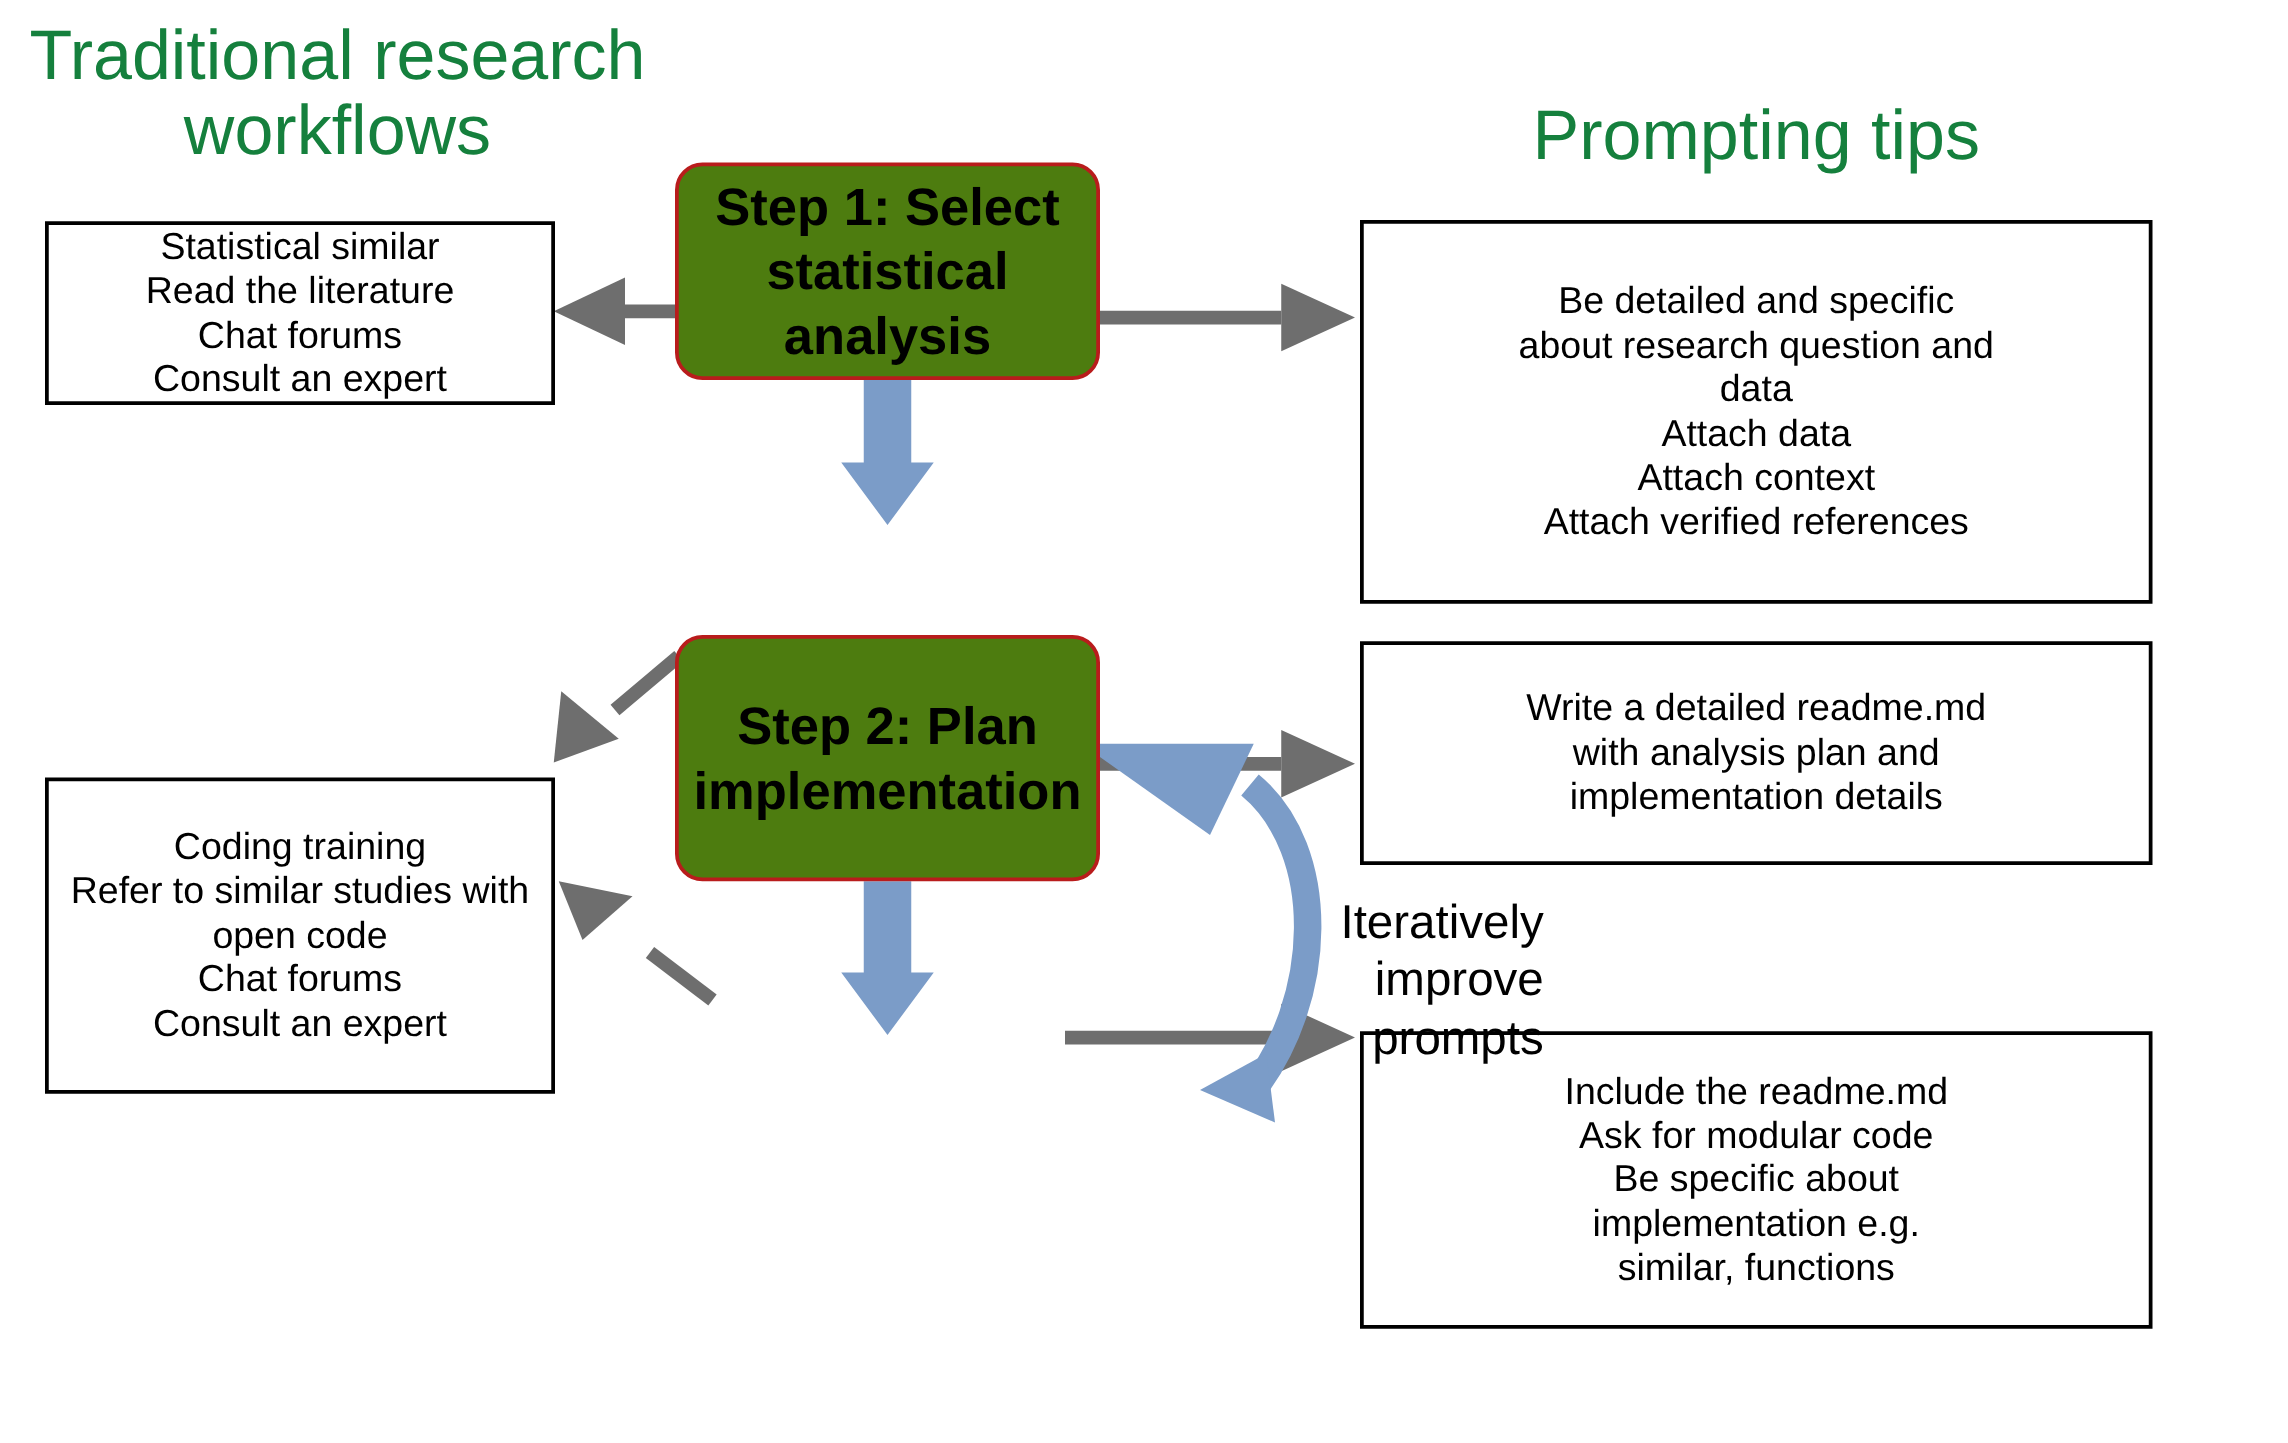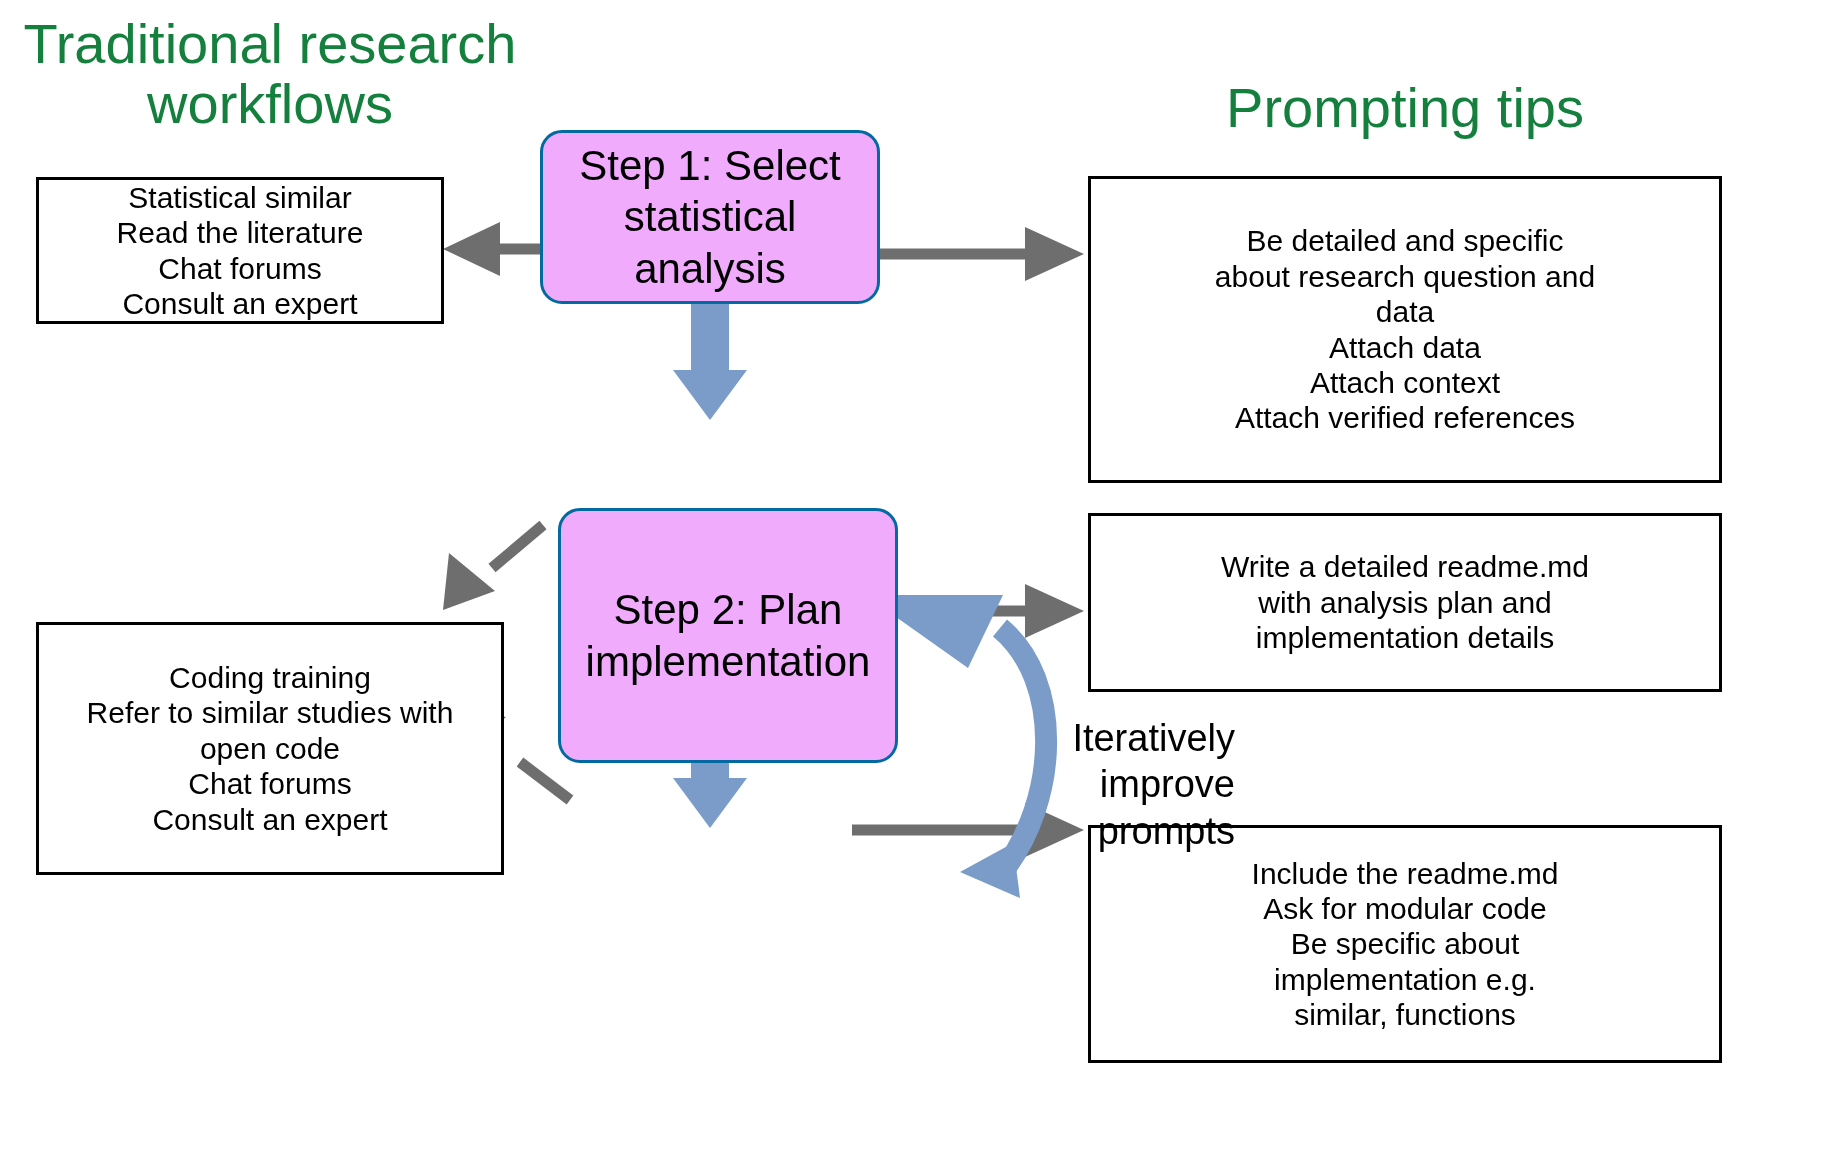--- a/index.html
+++ b/index.html
@@ -55,27 +55,28 @@
   }
   .plain-box .box-text {
     font-size: 30px;
     line-height: 1.18;
     text-align: center;
     white-space: pre-line;
     padding: 0 8px;
   }
   .step-box {
     position: absolute;
-    border: 3px solid #0369a1;
+    border: 3px solid #b91c1c;
     border-radius: 22px;
-    background: #f0abfc;
+    background: #4d7c0f;
     box-sizing: border-box;
     display: flex;
     align-items: center;
     justify-content: center;
+    font-weight: bold;
   }
   .step-box .box-text {
     font-size: 42px;
     line-height: 1.22;
     text-align: center;
     white-space: pre-line;
     padding: 0 10px;
   }
   #loop-label {
     position: absolute;
@@ -155,35 +156,35 @@
 
   <div class="col-title" id="title-right">Prompting tips</div>
 
   <div class="plain-box" style="left:36px; top:177px; width:408px; height:147px;">
     <div class="box-text">Statistical similar
 Read the literature
 Chat forums
 Consult an expert</div>
   </div>
 
-  <div class="plain-box" style="left:36px; top:622px; width:468px; height:253px;">
+  <div class="plain-box" style="left:36px; top:622px; width:408px; height:253px;">
     <div class="box-text">Coding training
 Refer to similar studies with
 open code
 Chat forums
 Consult an expert</div>
   </div>
 
   <div class="step-box" style="left:540px; top:130px; width:340px; height:174px;">
     <div class="box-text">Step 1: Select
 statistical
 analysis</div>
   </div>
 
-  <div class="step-box" style="left:540px; top:508px; width:340px; height:255px;margin-left:18px;">
+  <div class="step-box" style="left:540px; top:508px; width:340px; height:197px;">
     <div class="box-text">Step 2: Plan
 implementation</div>
   </div>
 
 
   <div class="plain-box" style="left:1088px; top:176px; width:634px; height:307px;">
     <div class="box-text">Be detailed and specific
 about research question and
 data
 Attach data

